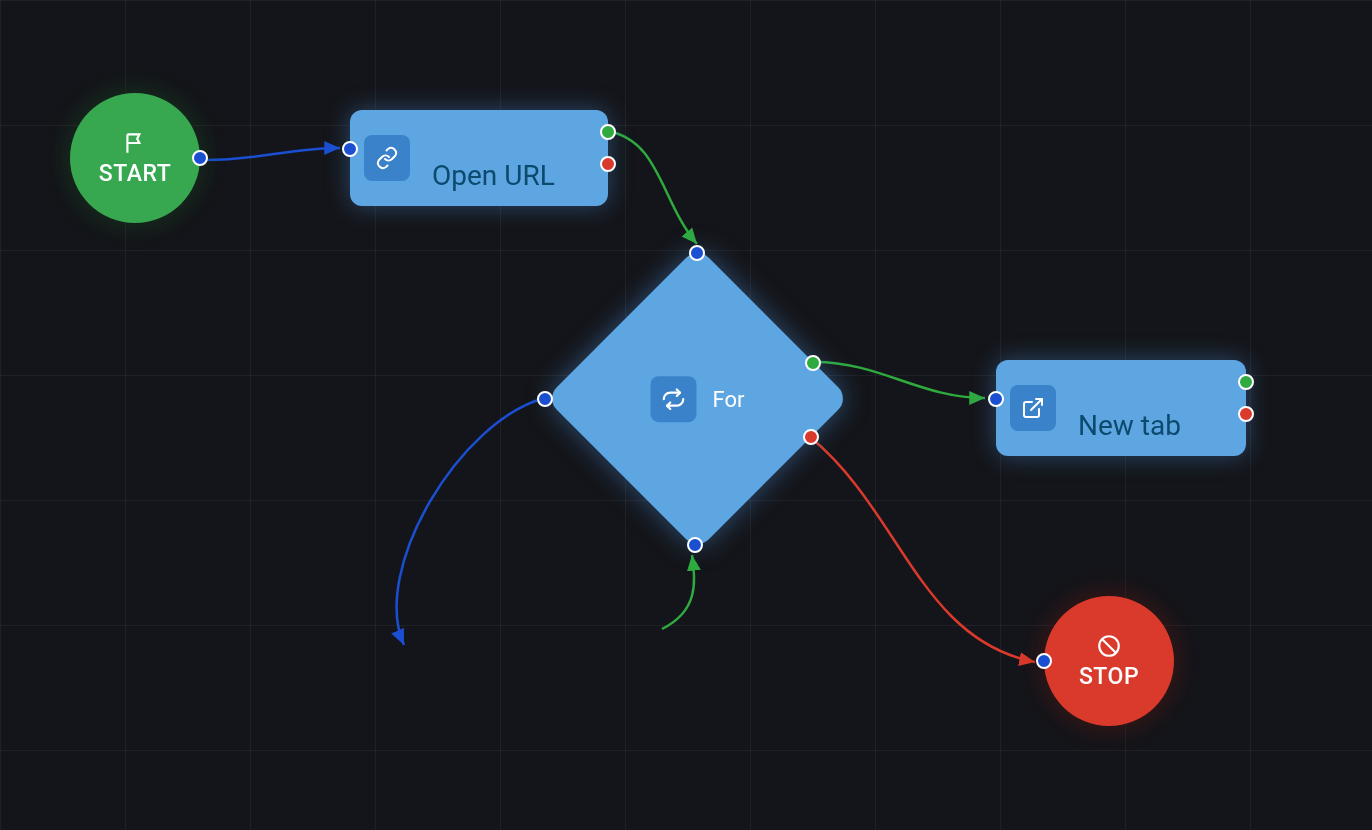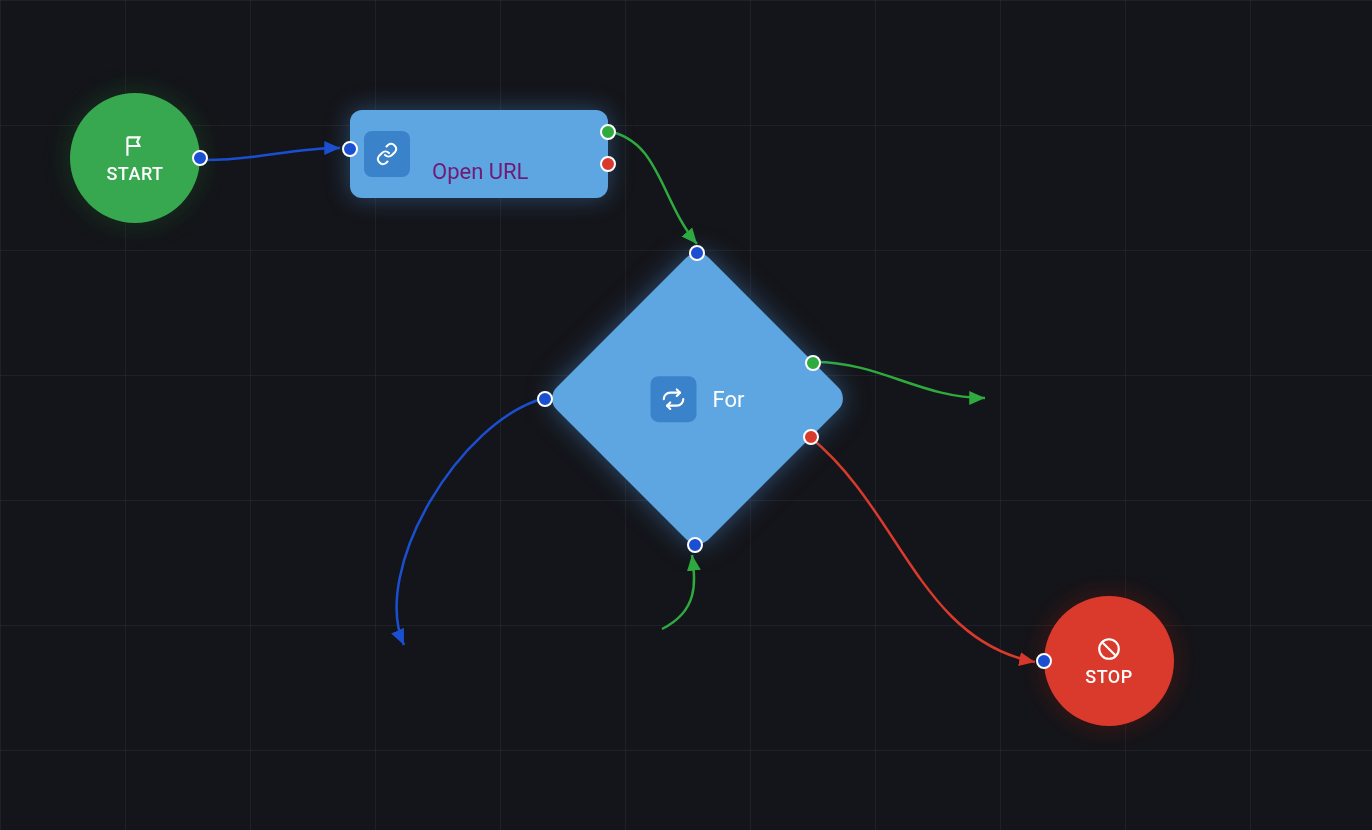--- a/index.html
+++ b/index.html
@@ -24,39 +24,39 @@
     .circle-node {
       width: 130px; height: 130px; border-radius: 50%;
       display: flex; flex-direction: column; align-items: center; justify-content: center;
       color: #fff; font-size: 20px; font-weight: 500;
       box-shadow: 0 0 20px rgba(0,0,0,0.4), 0 0 25px currentColor;
     }
     .circle-node.start { background: #38a850; color: rgba(56,168,80,0.35); }
     .circle-node.start .lbl, .circle-node.start svg { color:#fff; }
     .circle-node.stop  { background: #d93a2b; color: rgba(217,58,43,0.35);}
     .circle-node.stop .lbl, .circle-node.stop svg { color:#fff; }
-    .circle-node .lbl { margin-top: 4px; letter-spacing: 0.5px; font-size:18px;}
+    .circle-node .lbl { margin-top: 4px; letter-spacing: 0.5px; font-size:23px;}
     .circle-node svg { width: 26px; height: 26px; }
 
     .rect-node {
       background: #5ea6e2;
       border-radius: 12px;
       display: flex; align-items: center;
       padding: 14px 22px 14px 14px;
       gap: 22px;
       box-shadow: 0 0 24px rgba(70,140,210,0.45);
       min-height: 78px;
     }
     .rect-node .icon-box {
       width: 46px; height: 46px; border-radius: 8px;
       background: #3a82c9;
       display:flex; align-items:center; justify-content:center;
     }
     .rect-node .icon-box svg { width: 24px; height: 24px; stroke:#fff; fill:none; }
-    .rect-node .lbl { color: #701a75; font-size: 22px; font-weight: 400; margin-top: 35px; }
+    .rect-node .lbl { color: #0c4a6e; font-size: 28px; font-weight: 400; margin-top: 35px; }
 
     .diamond-node {
       width: 215px; height: 215px;
       background: #5ea6e2;
       transform: rotate(45deg);
       border-radius: 16px;
       box-shadow: 0 0 26px rgba(70,140,210,0.5);
       display:flex; align-items:center; justify-content:center;
     }
     .diamond-inner {
@@ -152,20 +152,35 @@
       </div>
     </div>
 
     <div class="port blue" style="left:99px;  top:-46px;"></div>
     <div class="port blue" style="left:-53px; top:100px;"></div>
     <div class="port blue" style="left:97px;  top:246px;"></div>
     <div class="port green" style="left:215px; top:64px;"></div>
     <div class="port red" style="left:213px; top:138px;"></div>
   </div>
 
+  <div class="node" style="left:996px; top:360px;">
+    <div class="rect-node" style="width:250px;">
+      <div class="icon-box">
+        <svg viewBox="0 0 24 24" stroke-width="2" stroke-linecap="round" stroke-linejoin="round">
+          <path d="M18 13v6a2 2 0 0 1-2 2H5a2 2 0 0 1-2-2V8a2 2 0 0 1 2-2h6"></path>
+          <path d="M15 3h6v6"></path>
+            <path d="M10 14L21 3"></path>
+        </svg>
+      </div>
+      <span class="lbl">New tab</span>
+    </div>
+    <div class="port blue" style="left:-8px; top:31px;"></div>
+    <div class="port green" style="right:-8px; top:14px;"></div>
+    <div class="port red" style="right:-8px; top:46px;"></div>
+  </div>
 
 
   <div class="node" style="left:1044px; top:596px;">
     <div class="circle-node stop">
       <svg viewBox="0 0 24 24" fill="none" stroke="currentColor" stroke-width="2">
         <circle cx="12" cy="12" r="9"></circle>
           <path d="M5.5 5.5l13 13"></path>
       </svg>
       <span class="lbl">STOP</span>
     </div>

